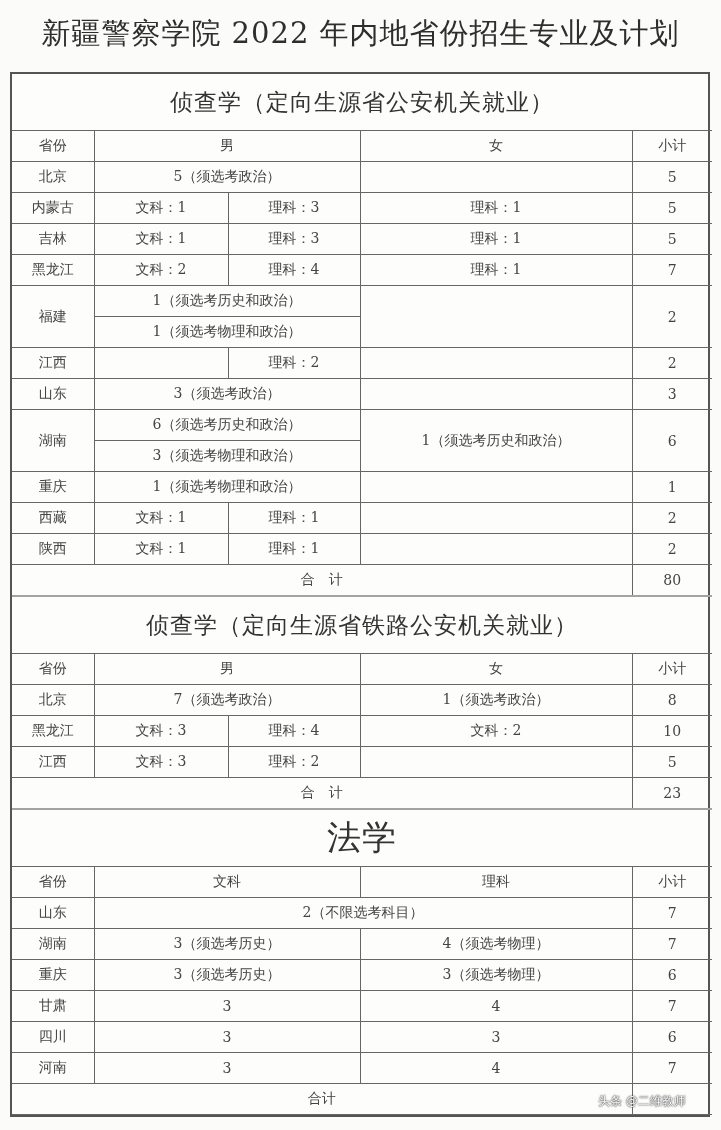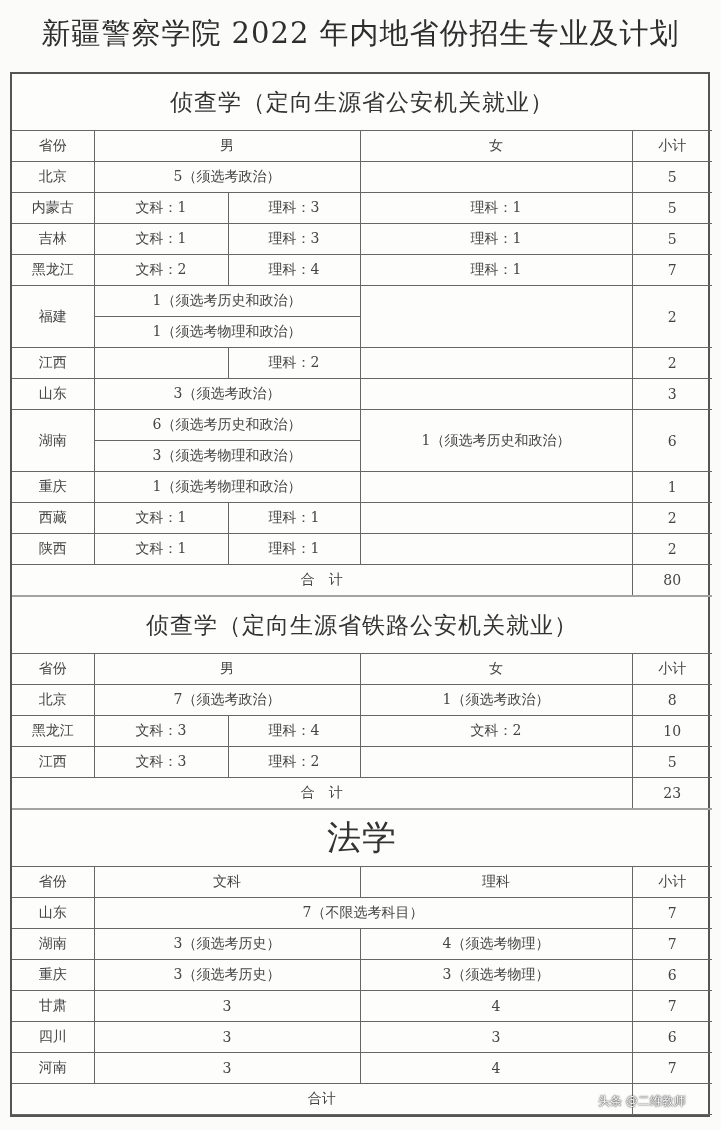--- a/index.html
+++ b/index.html
@@ -177,21 +177,21 @@
     <td colspan="5">法学</td>
   </tr>
   <tr>
     <td>省份</td>
     <td colspan="2">文科</td>
     <td>理科</td>
     <td>小计</td>
   </tr>
   <tr>
     <td>山东</td>
-    <td colspan="3">7（不限选考科目）</td>
+    <td colspan="3">2（不限选考科目）</td>
     <td>7</td>
   </tr>
   <tr>
     <td>湖南</td>
     <td colspan="2">3（须选考历史）</td>
     <td>4（须选考物理）</td>
     <td>7</td>
   </tr>
   <tr>
     <td>重庆</td>

